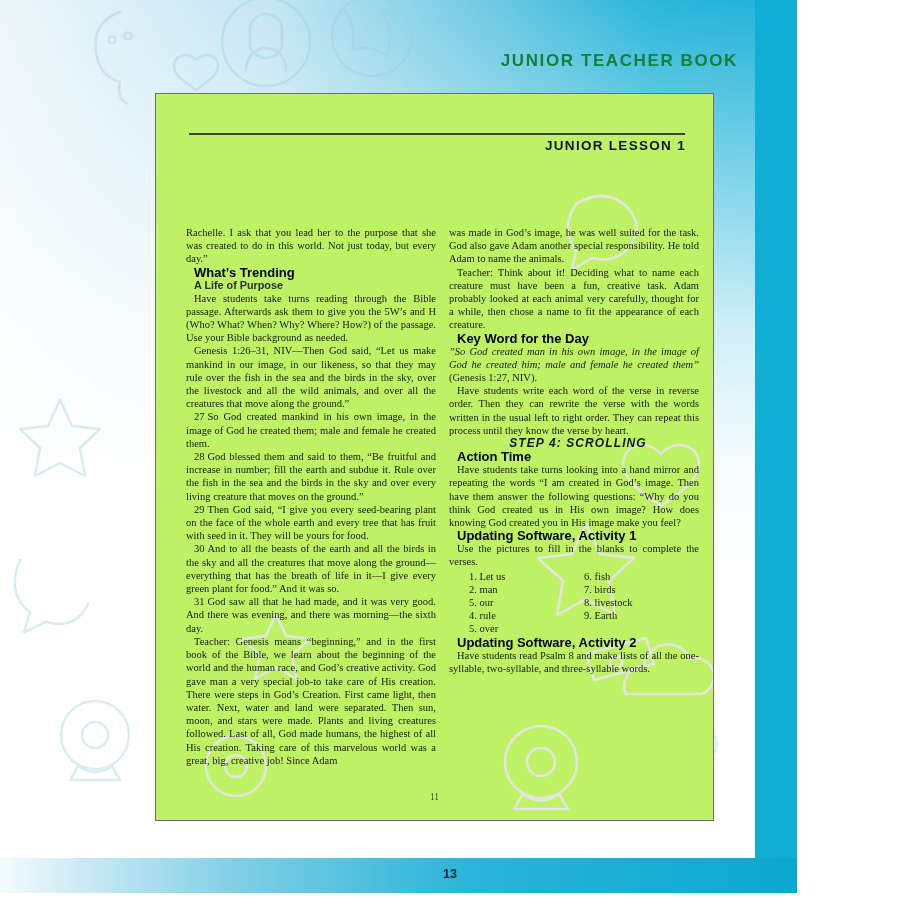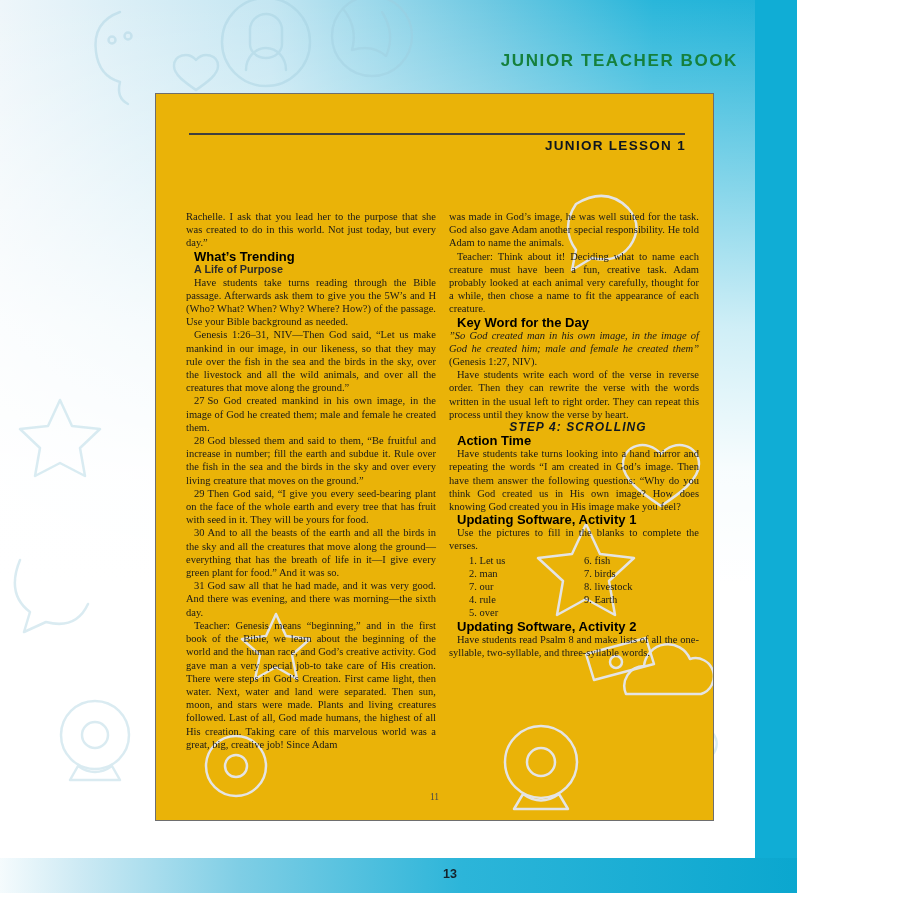--- a/index.html
+++ b/index.html
@@ -35,31 +35,31 @@
     font-family:"Liberation Sans", sans-serif;font-weight:bold;
     font-size:12.5px;color:#15232b;
   }
   
   .doodle-layer{position:absolute;left:0;top:0;pointer-events:none;}
   .cover-doodles{width:797px;height:858px;}
   .sheet-doodles{width:557px;height:726px;z-index:0;}
   
   .sheet{
     position:absolute;left:155px;top:93px;width:557px;height:726px;
-    background:#eab308;border:1px solid #6e6e6e;
+    background:#bef264;border:1px solid #6e6e6e;
   }
   .sheet-inner{position:absolute;inset:0;z-index:1;}
   .rule{position:absolute;left:33px;top:39px;width:496px;height:1.5px;background:#3f3f3f;}
   .lesson-title{
     position:absolute;top:44px;right:27px;
     font-family:"Liberation Sans", sans-serif;font-weight:bold;
     font-size:13.5px;letter-spacing:1.3px;color:#0e1520;
   }
   .cols{
-    position:absolute;left:30px;top:116px;width:513px;
+    position:absolute;left:30px;top:132px;width:513px;
     display:flex;gap:13px;
   }
   .col{
     width:250px;
     font-size:10.5px;line-height:13.2px;color:#181818;
     text-align:justify;
   }
   .col p{margin:0;text-indent:8px;}
   .col p.noindent{text-indent:0;}
   .b{font-weight:normal;}
@@ -216,21 +216,21 @@
         <p class="h-sans">Action Time</p>
         <p>Have students take turns looking into a hand mirror and repeating the words “I am created in God’s image. Then have them answer the following questions: “Why do you think God created us in His own image? How does knowing God created you in His image make you feel?</p>
 
         <p class="h-sans">Updating Software, Activity 1</p>
         <p>Use the pictures to fill in the blanks to complete the verses.</p>
 
         <div class="answers">
           <div class="c1">
             <p>1. Let us</p>
             <p>2. man</p>
-            <p>7. our</p>
+            <p>5. our</p>
             <p>4. rule</p>
             <p>5. over</p>
           </div>
           <div class="c2">
             <p>6. fish</p>
             <p>7. birds</p>
             <p>8. livestock</p>
             <p>9. Earth</p>
           </div>
         </div>

